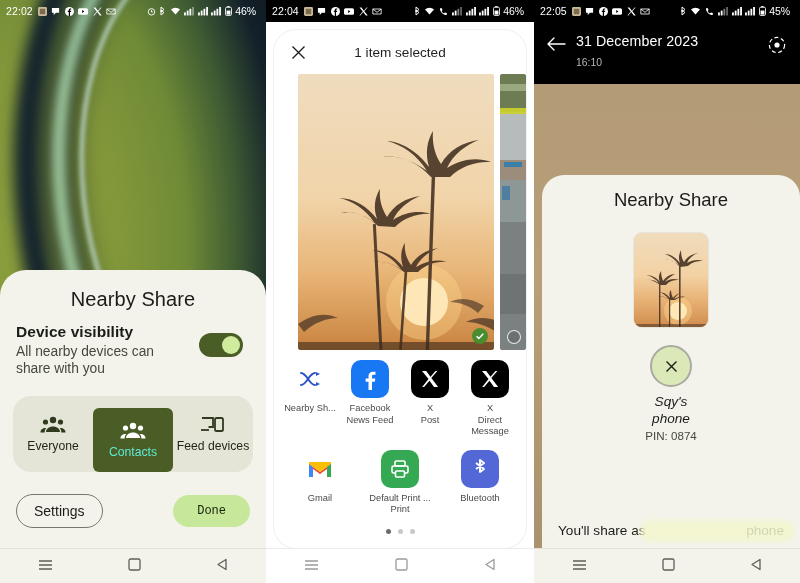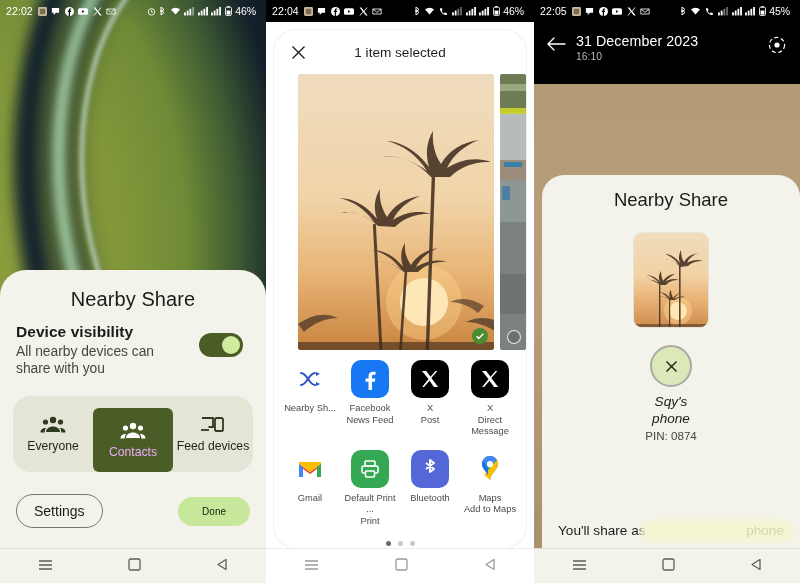--- a/index.html
+++ b/index.html
@@ -91,36 +91,36 @@
 
   
   .seg {
     margin: 18px 13px 0 13px; background:#e4e5d7; border-radius: 18px;
     display: flex; height: 76px; align-items: stretch; padding: 0;
   }
   .seg-item {
     flex: 1; display:flex; flex-direction: column; align-items:center; justify-content:center;
     gap: 5px; border-radius: 6px; color:#1f2419; font-size: 12.2px;
   }
-  .seg-item.active { background:#4b5d27; color:#f0abfc;margin-top:12px; }
+  .seg-item.active { background:#4b5d27; color:#5eead4;margin-top:12px; }
   .seg-item svg { display:block; }
 
   
   .sheet-actions {
     display:flex; align-items:center; justify-content:space-between;
     padding: 22px 16px 20px 16px;
   }
   .btn-outline {
     border: 1px solid #75796c; border-radius: 18px;
     padding: 8px 17px; font-size: 14px; color:#1b1c18; background: transparent;
     font-family: inherit;
   }
   .btn-filled {
     border: none; border-radius: 18px; background:#c7e89a;
-    padding: 9px 24px; font-size: 10px; color:#16210a; font-family: Liberation Sans, sans-serif;
+    padding: 9px 24px; font-size: 12px; color:#16210a; font-family: Liberation Mono, monospace;
   }
 
   
   .navbar {
     position:absolute; left:0; right:0; bottom:0; height: 35px;
     display:flex; align-items:center; justify-content:space-around;
     background:#f4f3eb; border-top: 1px solid #e2e1d6; z-index: 7;
   }
   .navbar.white { background:#ffffff; border-top-color:#ececec; }
   .nav-ic { color: #5d5f58; }
@@ -185,21 +185,21 @@
 
   
   .photo-top { position:absolute; left:0; right:0; top:22px; height: 62px; background:#000; z-index:2;}
   .photo-head {
     position:absolute; left:0; right:0; top:22px; height:62px; z-index:3;
     display:flex; align-items:flex-start; padding: 11px 14px 0 12px; color:#fff;
   }
   .ph-back { width: 28px; padding-top: 4px; }
   .ph-meta { margin-left: 2px; }
   .ph-date { font-size: 14.2px; color:#ffffff; letter-spacing:.1px;}
-  .ph-time { font-size: 10.4px; color:#b6b6b6; margin-top: 2px;}
+  .ph-time { font-size: 10.4px; color:#b6b6b6; margin-top: 8px;}
   .ph-lens { margin-left:auto; padding-top: 3px; }
   .photo-body {
     position:absolute; left:0; right:0; top:84px; bottom:0; z-index:1;
     background: linear-gradient(#b39b76 0%, #b89f79 40%, #a8906c 100%);
   }
 
   .right-sheet {
     position:absolute; left:8px; right:0; top:175px; bottom:35px;
     background:#f4f3eb; border-radius: 22px 22px 0 0; z-index: 5;
   }
@@ -638,36 +638,20 @@
           <div class="app-cell">
             <div class="app-ico" style="background:#5467d6">
               <svg width="16" height="22" viewBox="0 0 16 22">
                   <path d="M4 5l8 6-4 3V2l4 3-8 6" stroke="#fff" stroke-width="2" fill="none" stroke-linejoin="round"></path>
                 </svg>
             </div>
             <div class="app-label">
               <span class="l1">Bluetooth</span>
             </div>
           </div>
-          <div class="app-cell">
-            <div class="app-ico" style="background:#ffffff">
-              <svg width="22" height="26" viewBox="0 0 22 26">
-                  <path d="M11 25c0-8 8-11 8-17A8 8 0 0 0 3 8c0 6 8 9 8 17z" fill="#34a853"></path>
-                  <path d="M11 25c0-8 8-11 8-17 0-1.5-.4-2.8-1.1-4L5 19c3.5 2.4 6 4.2 6 6z" fill="#fbbc04"></path>
-                  <path d="M3.3 5.5A8 8 0 0 0 3 8c0 4 3.5 6.9 5.8 11L17.9 4z" fill="#4285f4" opacity=".0"></path>
-                  <path d="M17.9 4A8 8 0 0 0 3.4 5.3L9 11z" fill="#4285f4"></path>
-                  <path d="M3.4 5.3A8 8 0 0 0 3 8c0 4 3.6 6.9 5.9 11L9 11z" fill="#1a73e8"></path>
-                  <circle cx="11" cy="8.2" r="3.1" fill="#ffffff"></circle>
-                </svg>
-            </div>
-            <div class="app-label">
-              <span class="l1">Maps</span>
-              <span class="l1">Add to Maps</span>
-            </div>
-          </div>
         </div>
 
         <div class="dots">
           <span class="dot on"></span>
           <span class="dot"></span>
           <span class="dot"></span>
         </div>
       </div>
     </div>
 

